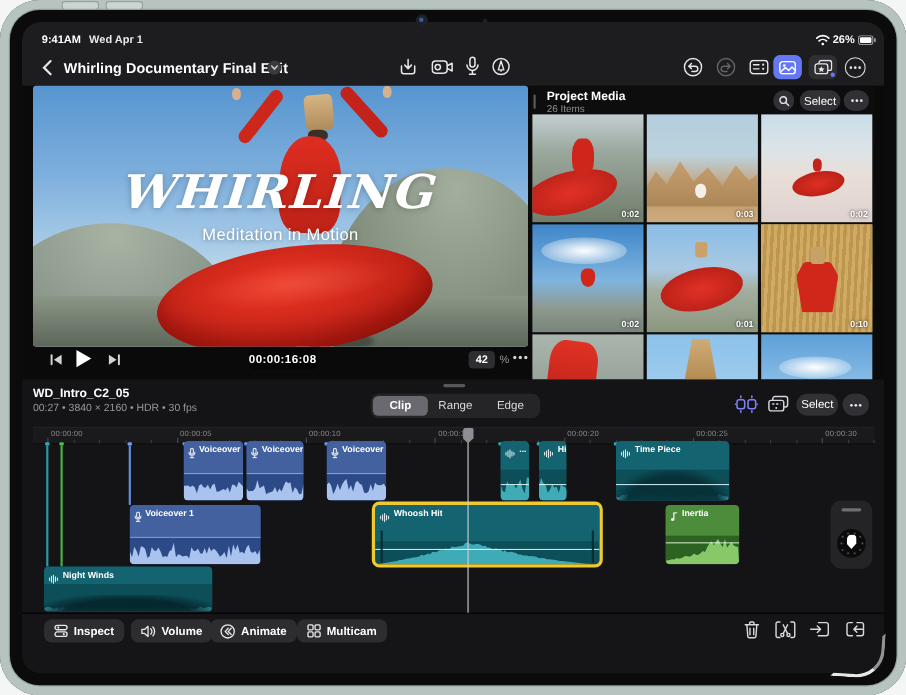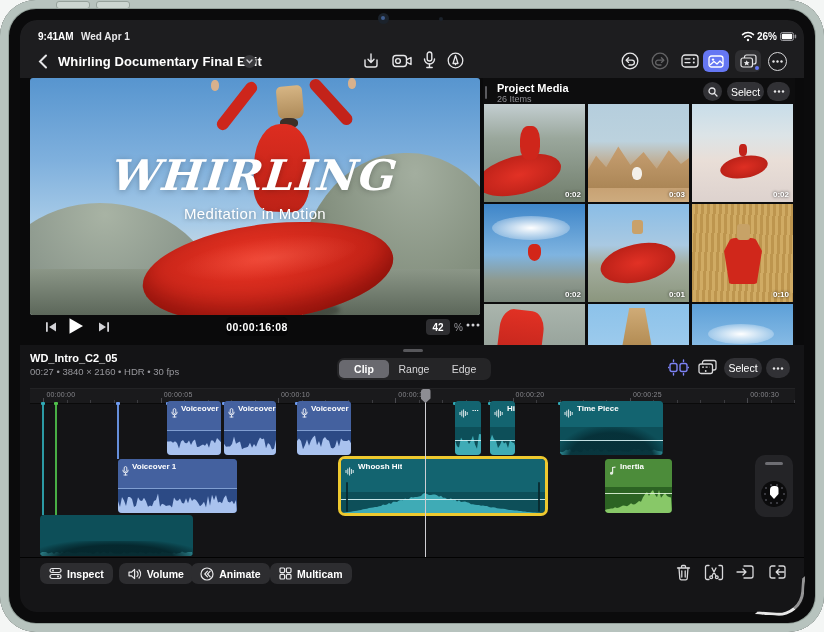--- a/index.html
+++ b/index.html
@@ -527,20 +527,26 @@
                 <rect x="3" y="1" width="3.6" height="1.1" rx="0.5" transform="rotate(-8 3 1)"></rect>
               </svg></span>
             <span class="clip-label">Inertia</span>
           </div>
           <svg class="wfsvg" width="67" height="26" viewBox="0 0 67 26" preserveAspectRatio="none">
             <path d="M0 26 L0 22.9 L2 22.3 L4 22.0 L6 21.4 L8 21.6 L10 20.2 L12 20.9 L14 20.4 L16 19.5 L18 18.4 L20 18.7 L22 19.2 L24 18.0 L26 16.2 L28 17.5 L30 17.3 L32 15.8 L34 14.0 L36 14.8 L38 10.2 L40 7.2 L42 5.1 L44 9.0 L46 5.0 L48 2.9 L50 7.6 L52 10.3 L54 3.0 L56 10.8 L58 8.3 L60 5.8 L62 8.9 L64 9.9 L66 10.5 L67 26 Z" fill="#88c868"></path>
           </svg>
           <div class="vline" style="top: 34px; background: rgb(223, 243, 216); opacity: 0.9;"></div>
         </div>
         <div class="clip" style="left: 40px; top: 515px; width: 153px; height: 41px; background: rgb(13, 79, 89); pointer-events: auto;">
+          <div class="clip-head" style="height: 16px; background: rgb(19, 100, 112); align-items: flex-start; padding-top: 3px;">
+            <span style="opacity: 0.85;"><svg width="10" height="9" viewBox="0 0 10 9" stroke="#fff" stroke-width="1" stroke-linecap="round" fill="none">
+                <path d="M1 3.4 V5.6 M2.8 2 V7 M4.6 0.8 V8.2 M6.4 2.4 V6.6 M8.2 3.4 V5.6"></path>
+              </svg></span>
+            <span class="clip-label">Night Winds</span>
+          </div>
           <svg class="wfsvg" width="153" height="25" viewBox="0 0 153 25" preserveAspectRatio="none">
             <path d="M0 25 L0 22.7 L2 21.1 L4 20.9 L6 21.1 L8 22.4 L10 22.1 L12 21.2 L14 22.9 L16 21.0 L18 21.3 L20 22.6 L22 20.6 L24 22.3 L26 20.9 L28 20.5 L30 21.2 L32 22.0 L34 22.3 L36 22.5 L38 21.4 L40 21.2 L42 21.2 L44 21.4 L46 21.2 L48 21.9 L50 21.5 L52 22.8 L54 22.7 L56 21.2 L58 20.7 L60 22.7 L62 21.6 L64 20.7 L66 22.1 L68 22.4 L70 20.6 L72 21.4 L74 22.4 L76 22.7 L78 22.6 L80 22.9 L82 22.4 L84 21.1 L86 22.6 L88 22.6 L90 21.4 L92 21.2 L94 21.6 L96 21.7 L98 22.6 L100 20.9 L102 21.6 L104 21.7 L106 23.0 L108 21.7 L110 21.2 L112 21.9 L114 22.6 L116 21.4 L118 22.8 L120 22.5 L122 20.8 L124 21.4 L126 21.5 L128 22.1 L130 21.9 L132 22.7 L134 21.5 L136 22.8 L138 22.3 L140 22.0 L142 20.5 L144 21.4 L146 21.8 L148 21.1 L150 20.9 L152 21.0 L153 25 Z" fill="#3fabb6"></path>
           </svg>
           <div style="position: absolute; left: 0px; right: 0px; bottom: 0px; height: 15px; background: radial-gradient(at 50% 105%, rgba(5, 38, 44, 0.95) 0px, rgba(5, 38, 44, 0.95) 52%, rgba(5, 38, 44, 0.5) 68%, transparent 82%);"></div>
         </div>
         <div class="playhead-line" style="left: 425px; top: 390px; height: 167px;"></div>
         <div class="playhead-cap" style="left: 420.5px; top: 389px; width: 10px; height: 14px; pointer-events: auto;"></div>
       </div>
 
     <div class="jog">

